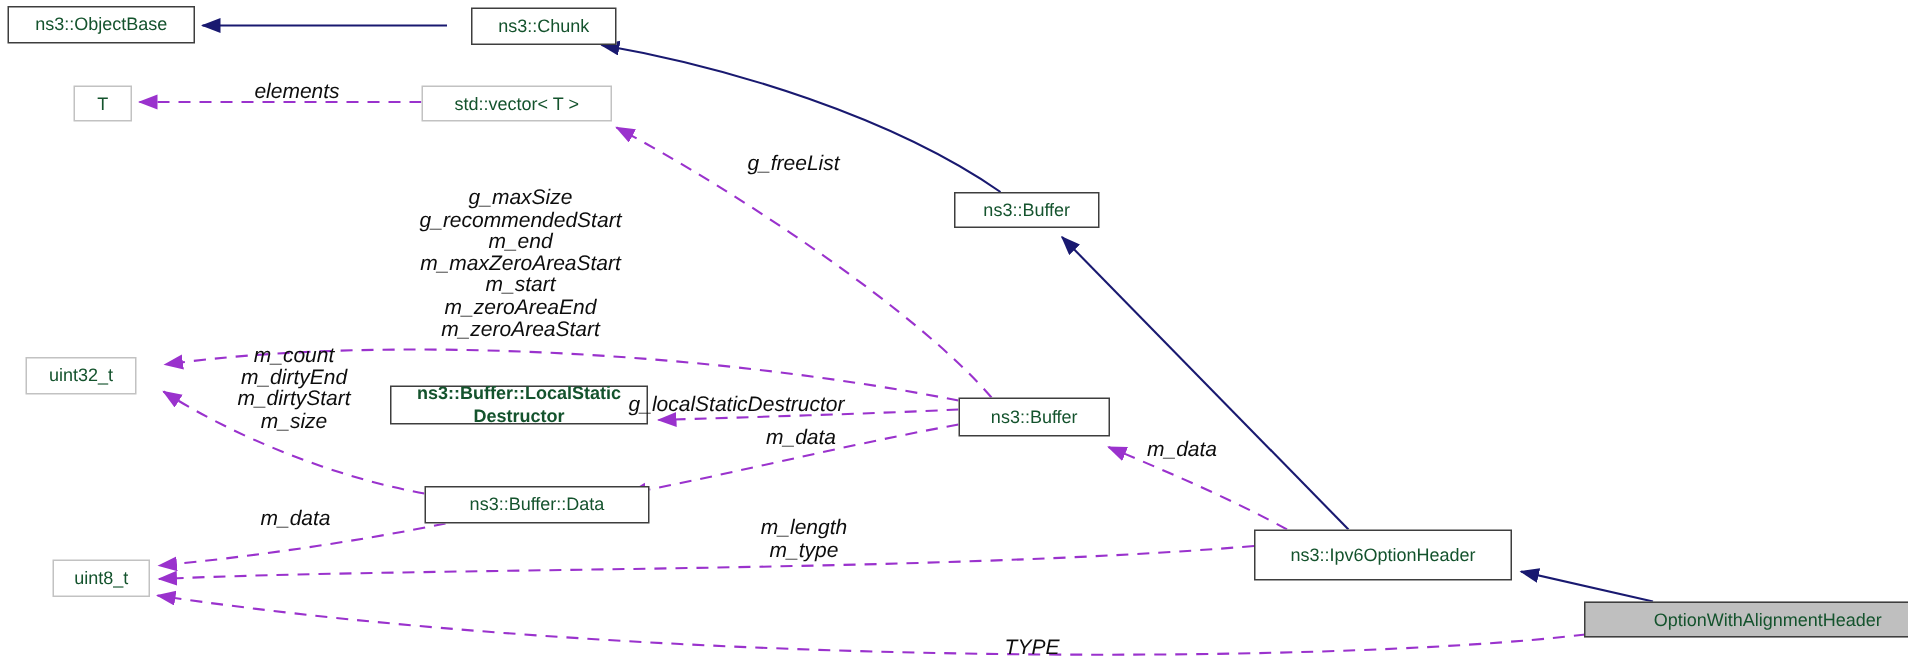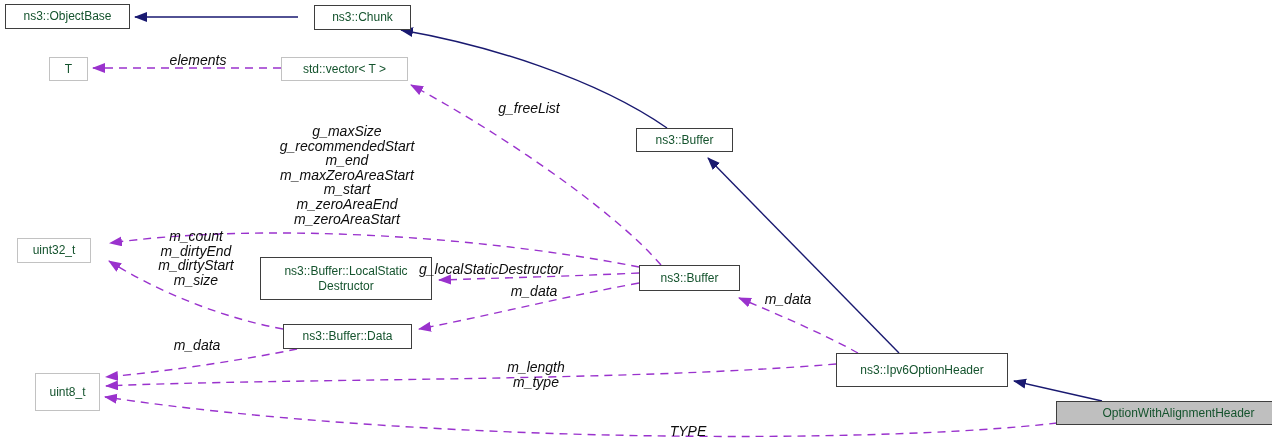--- a/index.html
+++ b/index.html
@@ -53,42 +53,42 @@
     <path d="M 836,364 C 620,382 280,378 106,386" fill="none" stroke-width="1.4" stroke-dasharray="8,6" marker-end="url(#arrP)" stroke="#9a32cd"></path>
     <path d="M 1057,423 C 880,444 420,444 105,397" fill="none" stroke-width="1.4" stroke-dasharray="8,6" marker-end="url(#arrP)" stroke="#9a32cd"></path>
   </svg>
 
   <div class="node" style="left:5px; top:4px; width:125px; height:25px;">ns3::ObjectBase</div>
   <div class="node" style="left:314px; top:5px; width:97px; height:25px;">ns3::Chunk</div>
   <div class="node plain" style="left:49px; top:57px; width:39px; height:24px;">T</div>
   <div class="node plain" style="left:281px; top:57px; width:127px; height:24px;">std::vector&lt; T &gt;</div>
   <div class="node" style="left:636px; top:128px; width:97px; height:24px;">ns3::Buffer</div>
   <div class="node plain" style="left:17px; top:238px; width:74px; height:25px;">uint32_t</div>
-  <div class="node" style="left:260px; top:257px; width:172px; height:43px;">ns3::Buffer::LocalStatic
+  <div class="node" style="left:260px; top:257px; width:172px; height:26px;font-weight:bold;">ns3::Buffer::LocalStatic
 Destructor</div>
   <div class="node" style="left:639px; top:265px; width:101px; height:26px;">ns3::Buffer</div>
-  <div class="node" style="left:283px; top:324px; width:129px; height:25px;">ns3::Buffer::Data</div>
-  <div class="node plain" style="left:35px; top:373px; width:65px; height:38px;">uint8_t</div>
+  <div class="node" style="left:283px; top:324px; width:150px; height:25px;">ns3::Buffer::Data</div>
+  <div class="node plain" style="left:35px; top:373px; width:65px; height:25px;">uint8_t</div>
   <div class="node" style="left:836px; top:353px; width:172px; height:34px;">ns3::Ipv6OptionHeader</div>
   <div class="node selected" style="left:1056px; top:401px; width:245px; height:24px;">OptionWithAlignmentHeader</div>
 
   <div class="elabel" style="left:198px; top:53px;">elements</div>
   <div class="elabel" style="left:529px; top:101px;">g_freeList</div>
   <div class="elabel" style="left:196px; top:229px;">m_count
 m_dirtyEnd
 m_dirtyStart
 m_size</div>
   <div class="elabel" style="left:347px; top:124px;">g_maxSize
 g_recommendedStart
 m_end
 m_maxZeroAreaStart
 m_start
 m_zeroAreaEnd
 m_zeroAreaStart</div>
   <div class="elabel" style="left:491px; top:262px;text-align:center;">g_localStaticDestructor</div>
   <div class="elabel" style="left:534px; top:284px;">m_data</div>
   <div class="elabel" style="left:788px; top:292px;">m_data</div>
   <div class="elabel" style="left:197px; top:338px;">m_data</div>
-  <div class="elabel" style="left:536px; top:344px;margin-top:16px;">m_length
+  <div class="elabel" style="left:536px; top:344px;">m_length
 m_type</div>
   <div class="elabel" style="left:688px; top:424px;text-align:center;">TYPE</div>
 
 </div>
 
 </body></html>

